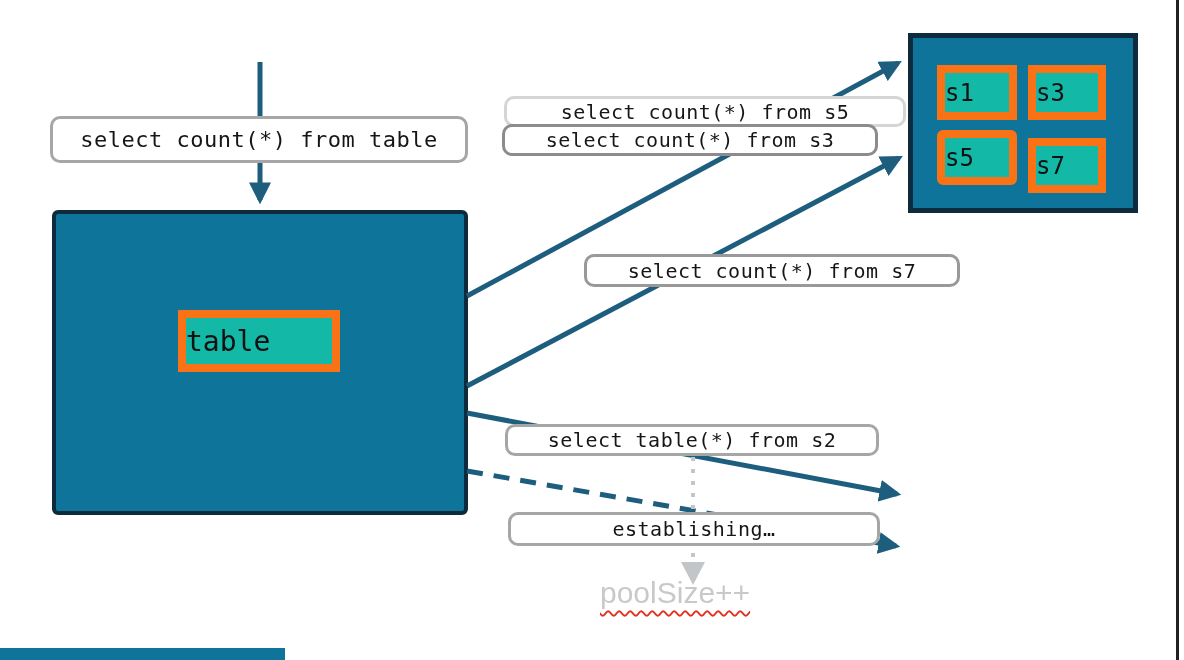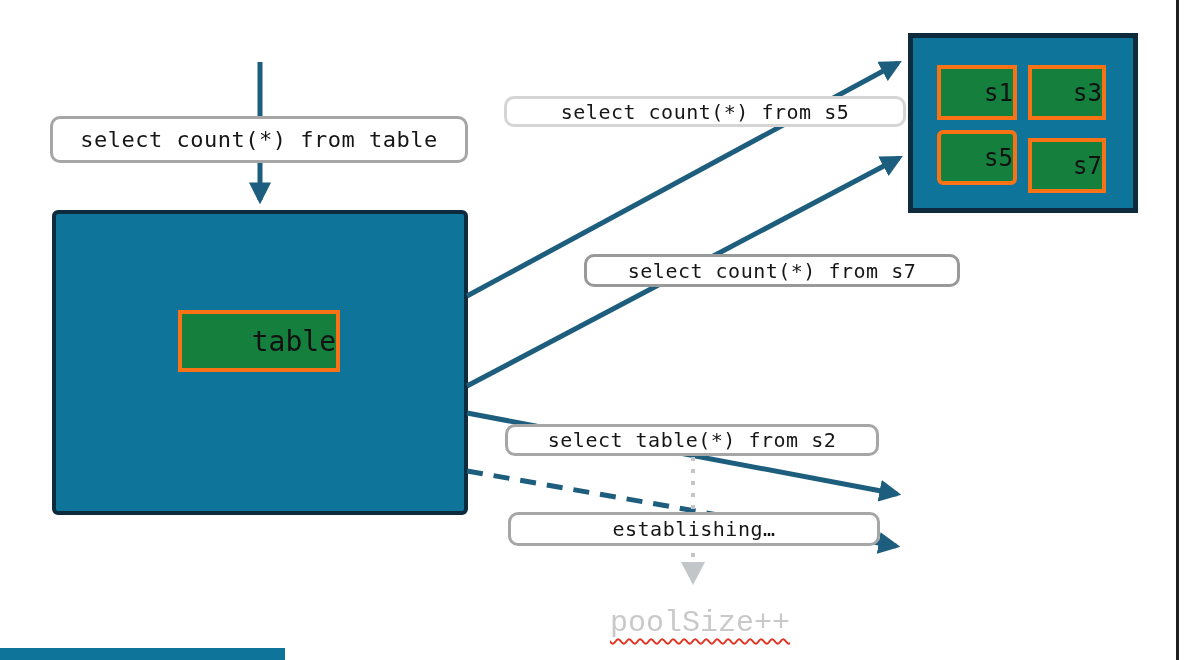--- a/index.html
+++ b/index.html
@@ -12,28 +12,28 @@
     border-radius:10px; display:flex; align-items:center; justify-content:center;
     font-size:20px; color:#161616; z-index:3; box-sizing:border-box;
     white-space:nowrap; letter-spacing:0.5px;
   }
   .node {
     position:absolute; background:#0e7499; border:4px solid #0d2b3c;
     box-sizing:border-box; z-index:1;
   }
   .node.group { border-width:5px; }
   .inner {
-    position:absolute; background:#15803d; border:4px solid #f97316;
-    box-sizing:border-box; display:flex; align-items:center; justify-content:flex-end;
+    position:absolute; background:#14b8a6; border:8px solid #f97316;
+    box-sizing:border-box; display:flex; align-items:center; justify-content:flex-start;
     color:#111111; font-size:24px;
   }
   .arrows { position:absolute; left:0; top:0; z-index:2; pointer-events:none; }
   .poolsize {
-    position:absolute; left:600px; top:606px; width:190px; text-align:right;
-    font-family:Liberation Mono, monospace; font-size:30px; color:#c9c9c9;
+    position:absolute; left:600px; top:576px; width:190px; text-align:left;
+    font-family:Liberation Sans, sans-serif; font-size:30px; color:#c9c9c9;
     z-index:3; text-decoration:underline wavy #e0321f;
     text-decoration-thickness:2px; text-underline-offset:7px;
   }
   .edge-line { position:absolute; left:1176px; top:0; width:3px; height:660px; background:#202020; z-index:0; }
   .bottom-bar { position:absolute; left:0; top:648px; width:285px; height:12px; background:#0e7499; z-index:0; }
 </style>
 </head>
 <body>
 
 <div class="canvas">
@@ -79,20 +79,23 @@
   </svg>
 
   <div class="qlabel" style="left:50px; top:108px; width:418px; height:47px; font-size:22px;margin-top:8px;">
     <span>select count(*) from table</span>
   </div>
 
   <div class="qlabel" style="left:504px; top:96px; width:402px; height:31px; border-color:#d5d5d5;">
     <span>select count(*) from s5</span>
   </div>
 
+  <div class="qlabel" style="left:502px; top:124px; width:376px; height:32px; border-color:#8c8c8c;">
+    <span>select count(*) from s3</span>
+  </div>
 
   <div class="qlabel" style="left:584px; top:254px; width:376px; height:33px; border-color:#999999;">
     <span>select count(*) from s7</span>
   </div>
 
   <div class="qlabel" style="left:505px; top:424px; width:374px; height:32px;">
     <span>select table(*) from s2</span>
   </div>
 
   <div class="qlabel" style="left:508px; top:512px; width:372px; height:34px;">

